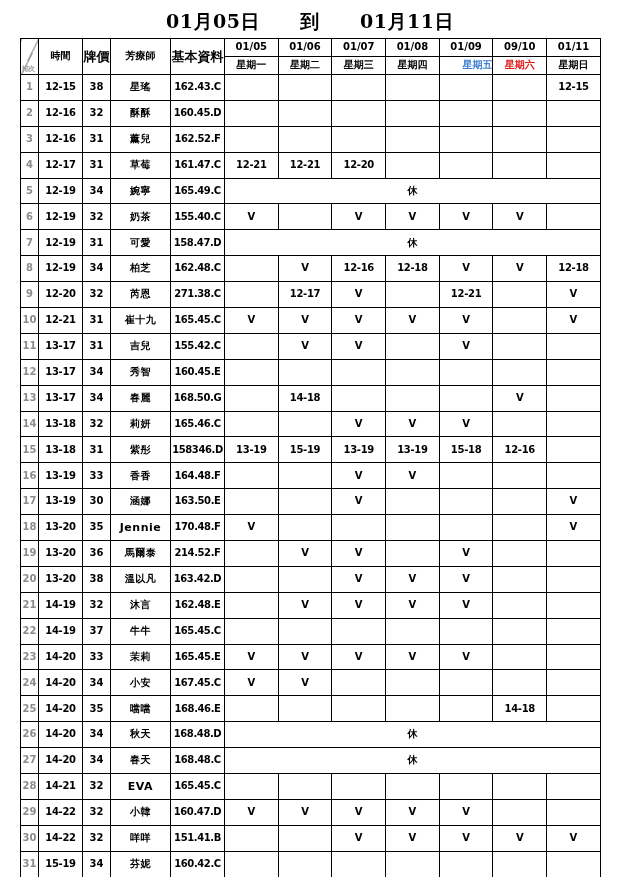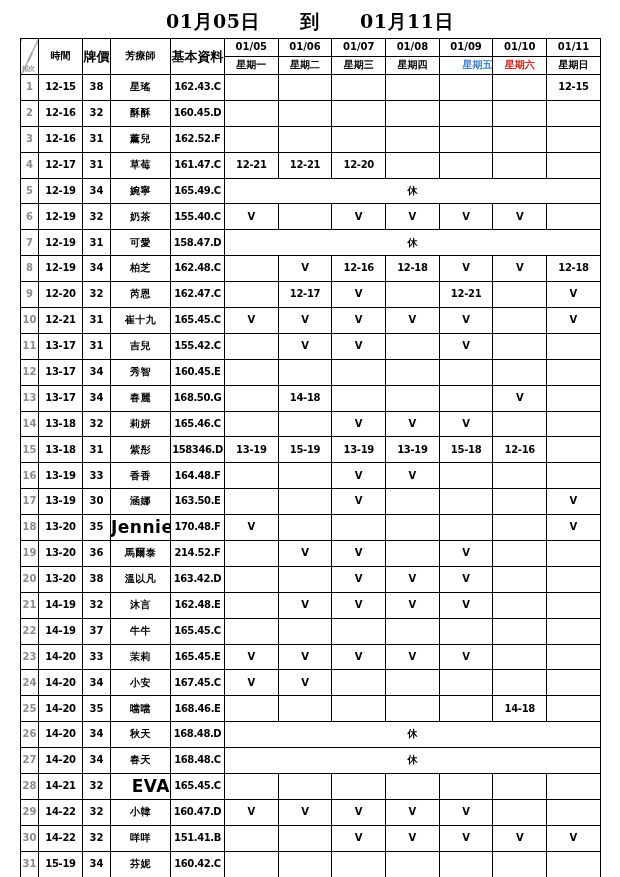--- a/index.html
+++ b/index.html
@@ -122,23 +122,22 @@
     font-size: 9.5px;
     font-family: "DejaVu Serif", "Liberation Serif", serif;
   }
   td.cell-name {
     font-size: 14px;
     font-weight: bold;
     font-family: "DejaVu Serif", "Liberation Serif", serif;
     letter-spacing: 0.5px;
   }
   td.cell-name.latin {
-    font-size: 17px;
+    font-size: 11px;
     letter-spacing: 0.5px;
-    text-align: right;
   }
   td.cell-info {
     font-size: 9.5px;
     font-family: "DejaVu Serif", "Liberation Serif", serif;
     letter-spacing: -0.4px;
   }
   td.cell-day {
     font-size: 9.5px;
     font-family: "DejaVu Serif", "Liberation Serif", serif;
     letter-spacing: -0.3px;
@@ -185,21 +184,21 @@
           </td>
           <td class="hdr-label " rowspan="2">時間</td>
           <td class="hdr-label small" rowspan="2">牌價</td>
           <td class="hdr-label " rowspan="2">芳療師</td>
           <td class="hdr-label small" rowspan="2">基本資料</td>
           <td class="hdr-d">01/05</td>
           <td class="hdr-d">01/06</td>
           <td class="hdr-d">01/07</td>
           <td class="hdr-d">01/08</td>
           <td class="hdr-d">01/09</td>
-          <td class="hdr-d">01/10</td>
+          <td class="hdr-d">09/10</td>
           <td class="hdr-d">01/11</td>
         </tr>
         <tr class="hdr-week">
           <td class="hdr-w">星期一</td>
           <td class="hdr-w">星期二</td>
           <td class="hdr-w">星期三</td>
           <td class="hdr-w">星期四</td>
           <td class="hdr-w blue">星期五</td>
           <td class="hdr-w red">星期六</td>
           <td class="hdr-w">星期日</td>
@@ -302,21 +301,21 @@
           <td class="cell-day">12-18</td>
           <td class="cell-day mark">V</td>
           <td class="cell-day mark">V</td>
           <td class="cell-day">12-18</td>
         </tr>
         <tr class="drow">
           <td class="cell-no">9</td>
           <td class="cell-time">12-20</td>
           <td class="cell-rate">32</td>
           <td class="cell-name">芮恩</td>
-          <td class="cell-info">162.47.C</td>
+          <td class="cell-info">271.38.C</td>
           <td class="cell-day"></td>
           <td class="cell-day">12-17</td>
           <td class="cell-day mark">V</td>
           <td class="cell-day"></td>
           <td class="cell-day">12-21</td>
           <td class="cell-day"></td>
           <td class="cell-day mark">V</td>
         </tr>
         <tr class="drow">
           <td class="cell-no">10</td>

